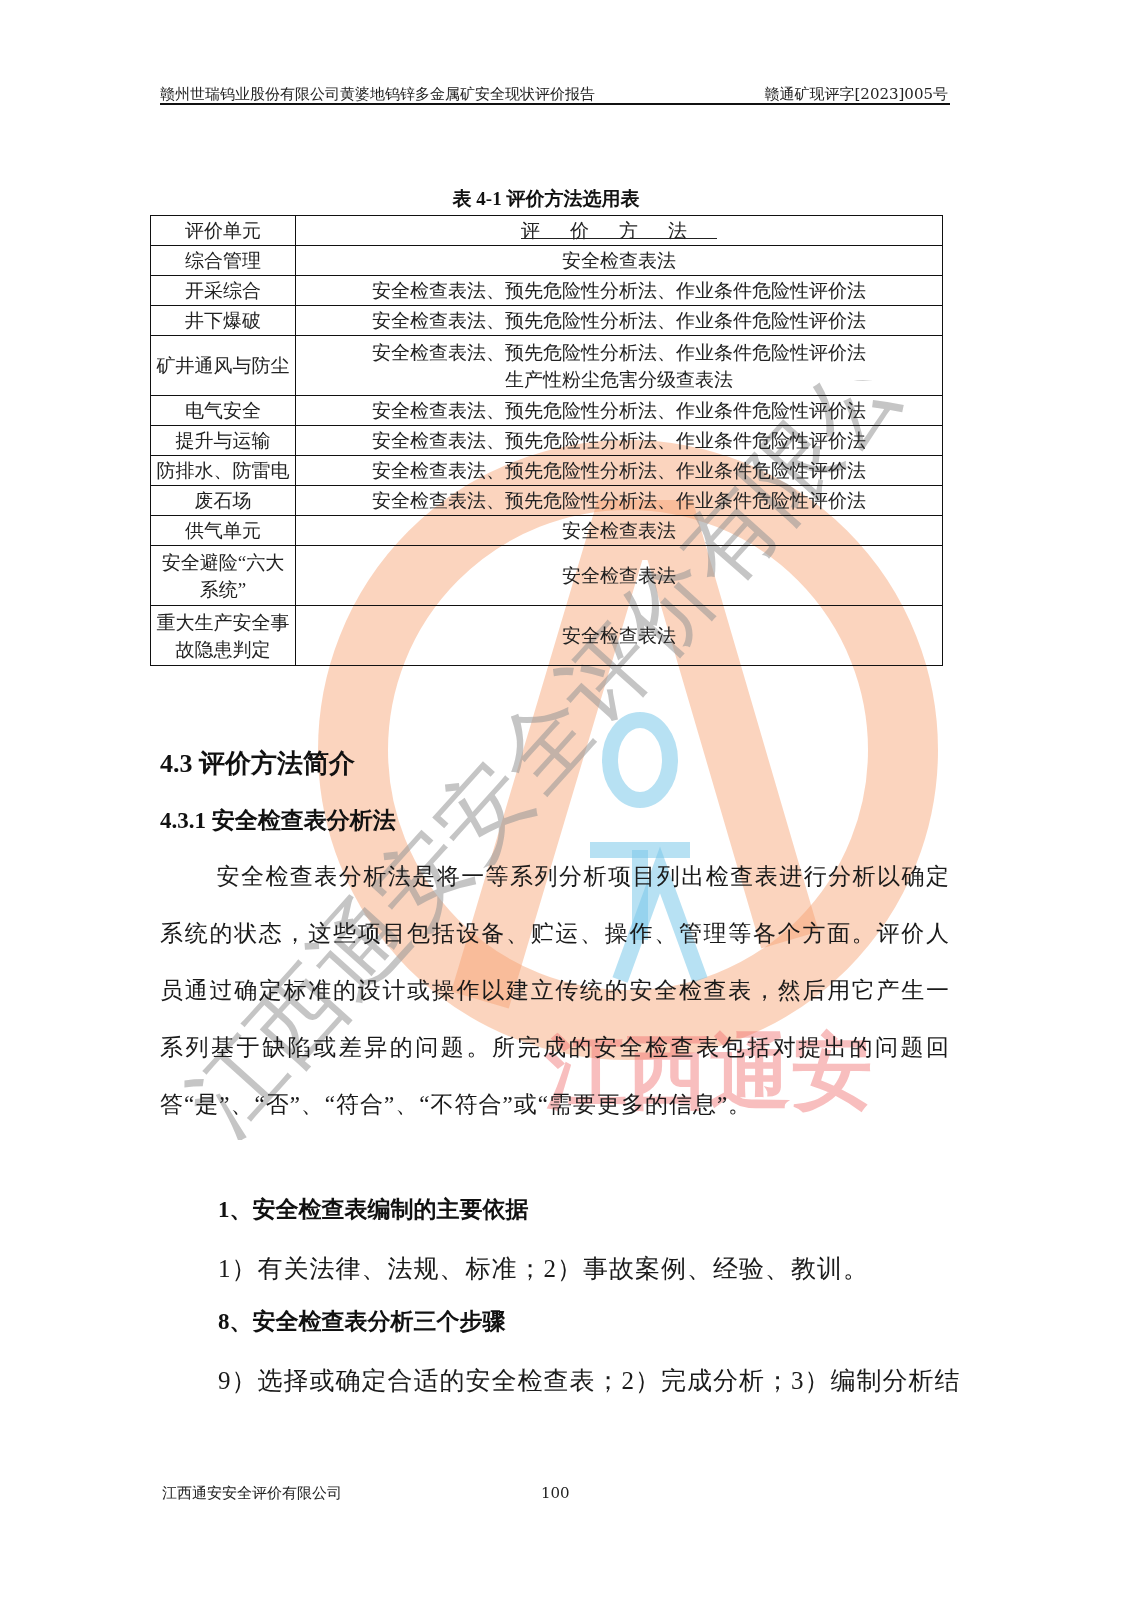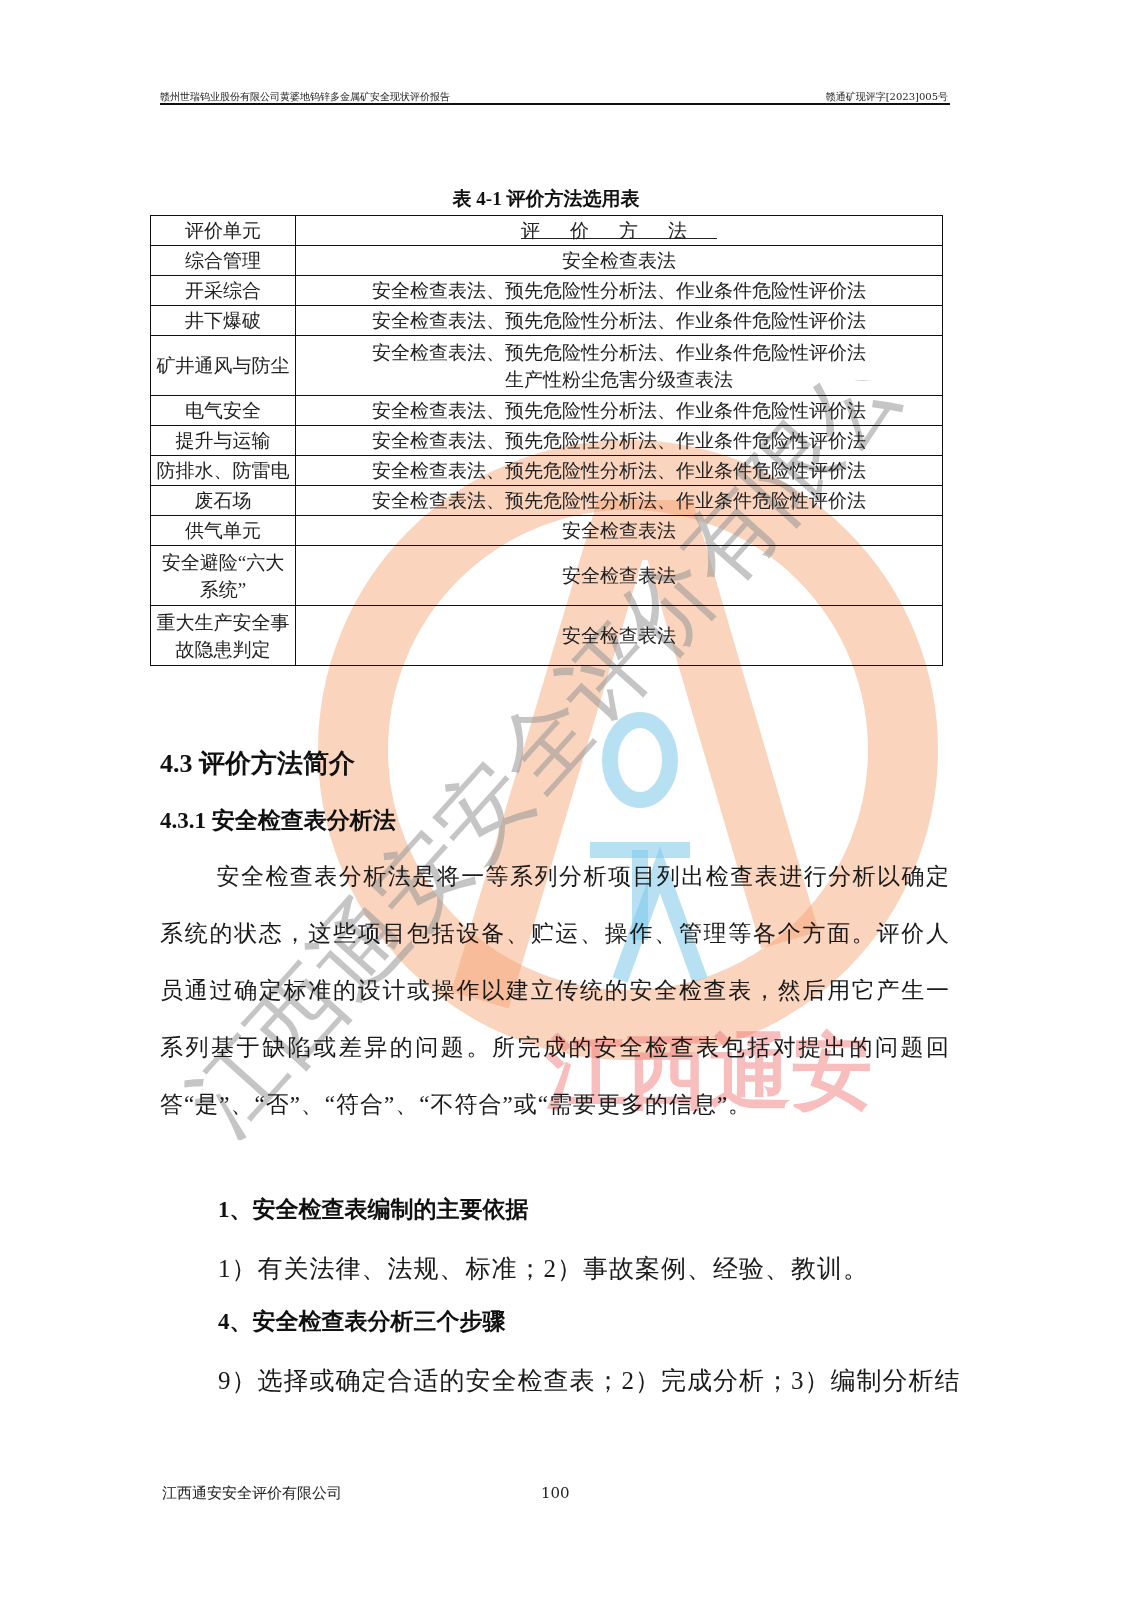--- a/index.html
+++ b/index.html
@@ -2,21 +2,21 @@
 <html><head>
   <meta charset="utf-8">
   <style>
     * { margin: 0; padding: 0; box-sizing: border-box; }
     html, body { width: 1131px; height: 1600px; background: #ffffff; overflow: hidden; }
     body { position: relative; font-family: "DejaVu Serif", "Liberation Serif", serif; color: #111; }
 
     .page { position: absolute; left: 0; top: 0; width: 1131px; height: 1600px; }
 
     
-    .hdr { position: absolute; left: 160px; top: 78px; width: 788px; height: 26px; display: flex; justify-content: space-between; align-items: flex-end; font-size: 10px; color: #222; }
+    .hdr { position: absolute; left: 160px; top: 78px; width: 788px; height: 26px; display: flex; justify-content: space-between; align-items: flex-end; font-size: 15px; color: #222; }
     .hdr-rule { position: absolute; left: 160px; top: 103px; width: 790px; height: 0; border-top: 2px solid #111; }
 
     
     .caption { position: absolute; left: 150px; top: 186px; width: 792px; text-align: center; font-family: "Liberation Serif", serif; font-weight: bold; font-size: 19px; }
 
     
     table.methods { position: absolute; left: 150px; top: 215px; width: 793px; border-collapse: collapse; font-size: 19px; font-family: "Liberation Serif", serif; }
     table.methods td { border: 1.6px solid #111; text-align: center; vertical-align: middle; line-height: 27px; padding: 1px 4px; color: #222; }
     table.methods td.unit { width: 145px; }
     .h30 { height: 30px; }
@@ -128,18 +128,18 @@
   </tbody>
     </table>
 
   <div class="sec h2">4.3 评价方法简介</div>
   <div class="sec h3">4.3.1 安全检查表分析法</div>
 
   <div class="para p1"><span class="indent"></span><span>安全检查表分析法是将一等系列分析项目列出检查表进行分析以确定系统的状态，这些项目包括设备、贮运、操作、管理等各个方面。评价人员通过确定标准的设计或操作以建立传统的安全检查表，然后用它产生一系列基于缺陷或差异的问题。所完成的安全检查表包括对提出的问题回答“是”、“否”、“符合”、“不符合”或“需要更多的信息”。</span></div>
 
   <div class="item-h" style="top:1194px;">1、安全检查表编制的主要依据</div>
   <div class="item-t" style="top:1252px;">1）有关法律、法规、标准；2）事故案例、经验、教训。</div>
-  <div class="item-h" style="top:1306px;">4、安全检查表分析三个步骤</div>
+  <div class="item-h" style="top:1306px;">8、安全检查表分析三个步骤</div>
   <div class="item-t" style="top:1364px;">9）选择或确定合适的安全检查表；2）完成分析；3）编制分析结</div>
 
   <div class="ftr-left">江西通安安全评价有限公司</div>
   <div class="ftr-page">100</div>
 </div>
 
 </body></html>

